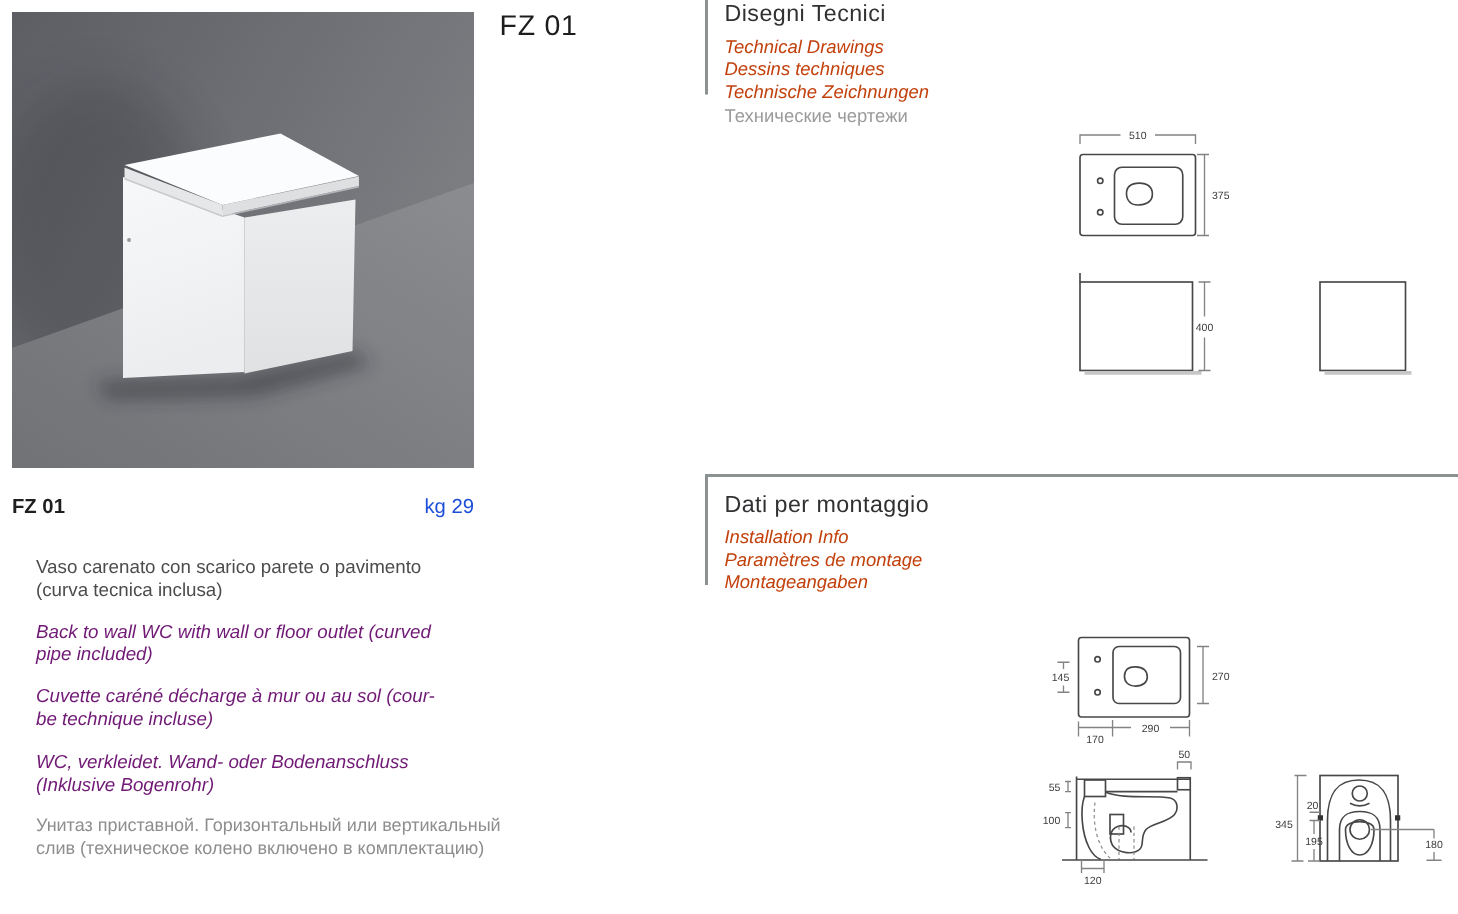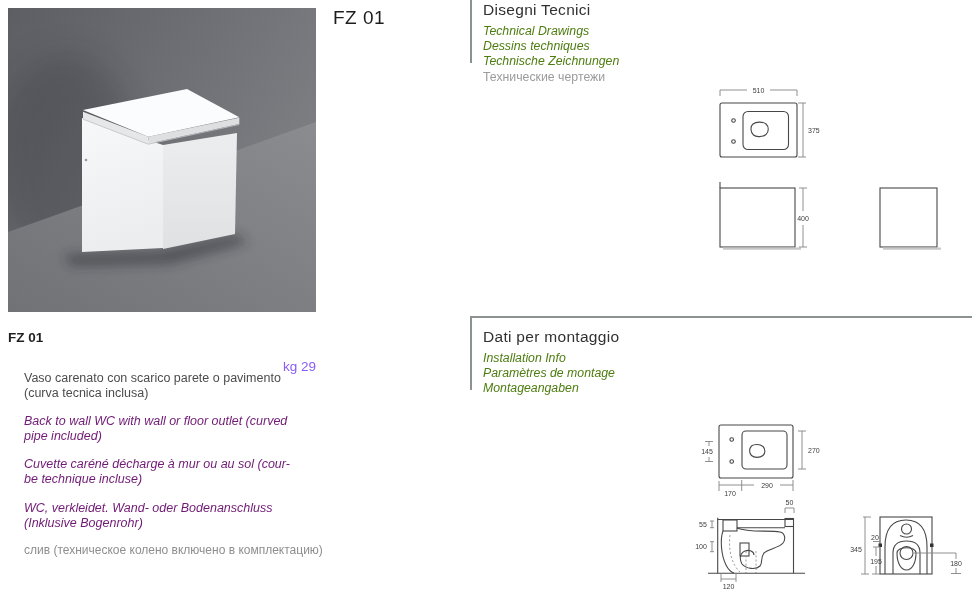--- a/index.html
+++ b/index.html
@@ -16,28 +16,28 @@
   .rule{position:absolute;background:#8b9291;}
   .vline1{left:470px;top:0;width:2px;height:63px;}
   .hline {left:470px;top:316px;width:502px;height:2px;}
   .vline2{left:470px;top:318px;width:2px;height:72px;}
 
   
   .sec{position:absolute;left:483px;width:230px;}
   .sec-tech{top:1px;}
   .sec-inst{top:328px;}
   .sec-title{font-size:15.5px;color:#313133;margin:0 0 5px 0;letter-spacing:.3px;}
-  .sec-sub{font-size:12.3px;line-height:15.2px;color:#4d7c0f;font-style:italic;}
+  .sec-sub{font-size:12.3px;line-height:15.2px;color:#c2410c;font-style:italic;}
   .sec-sub.cyr{font-style:normal;color:#9b9b9b;}
 
   
   .code-row{position:absolute;left:8px;top:330px;width:308px;display:flex;
             justify-content:space-between;font-size:13.5px;}
   .code-row .pcode{font-weight:bold;color:#1f1f21;}
-  .code-row .pweight{color:#8b5cf6;margin-top:29px;}
+  .code-row .pweight{color:#1d4ed8;}
   .desc{position:absolute;left:8px;width:312px;margin:16px;font-size:12.5px;line-height:14.8px;}
   .desc span{display:block;}
   .desc.dark{color:#4c4c4e;}
   .desc.ital{color:#701a75;font-style:italic;}
   .desc.gray{color:#8e8e8e;font-size:12px;}
 
   
   .dw{position:absolute;}
   .dw-tech{left:690px;top:80px;}
   .dw-inst{left:690px;top:415px;}
@@ -219,16 +219,17 @@
   </p>
   <p class="desc ital" style="top:441px">
     <span>Cuvette caréné décharge à mur ou au sol (cour-</span>
     <span>be technique incluse)</span>
   </p>
   <p class="desc ital" style="top:485px">
     <span>WC, verkleidet. Wand- oder Bodenanschluss</span>
     <span>(Inklusive Bogenrohr)</span>
   </p>
   <p class="desc gray" style="top:527px">
+    <span>Унитаз приставной. Горизонтальный или вертикальный</span>
     <span>слив (техническое колено включено в комплектацию)</span>
   </p>
 
 </div>
 
 </body></html>

